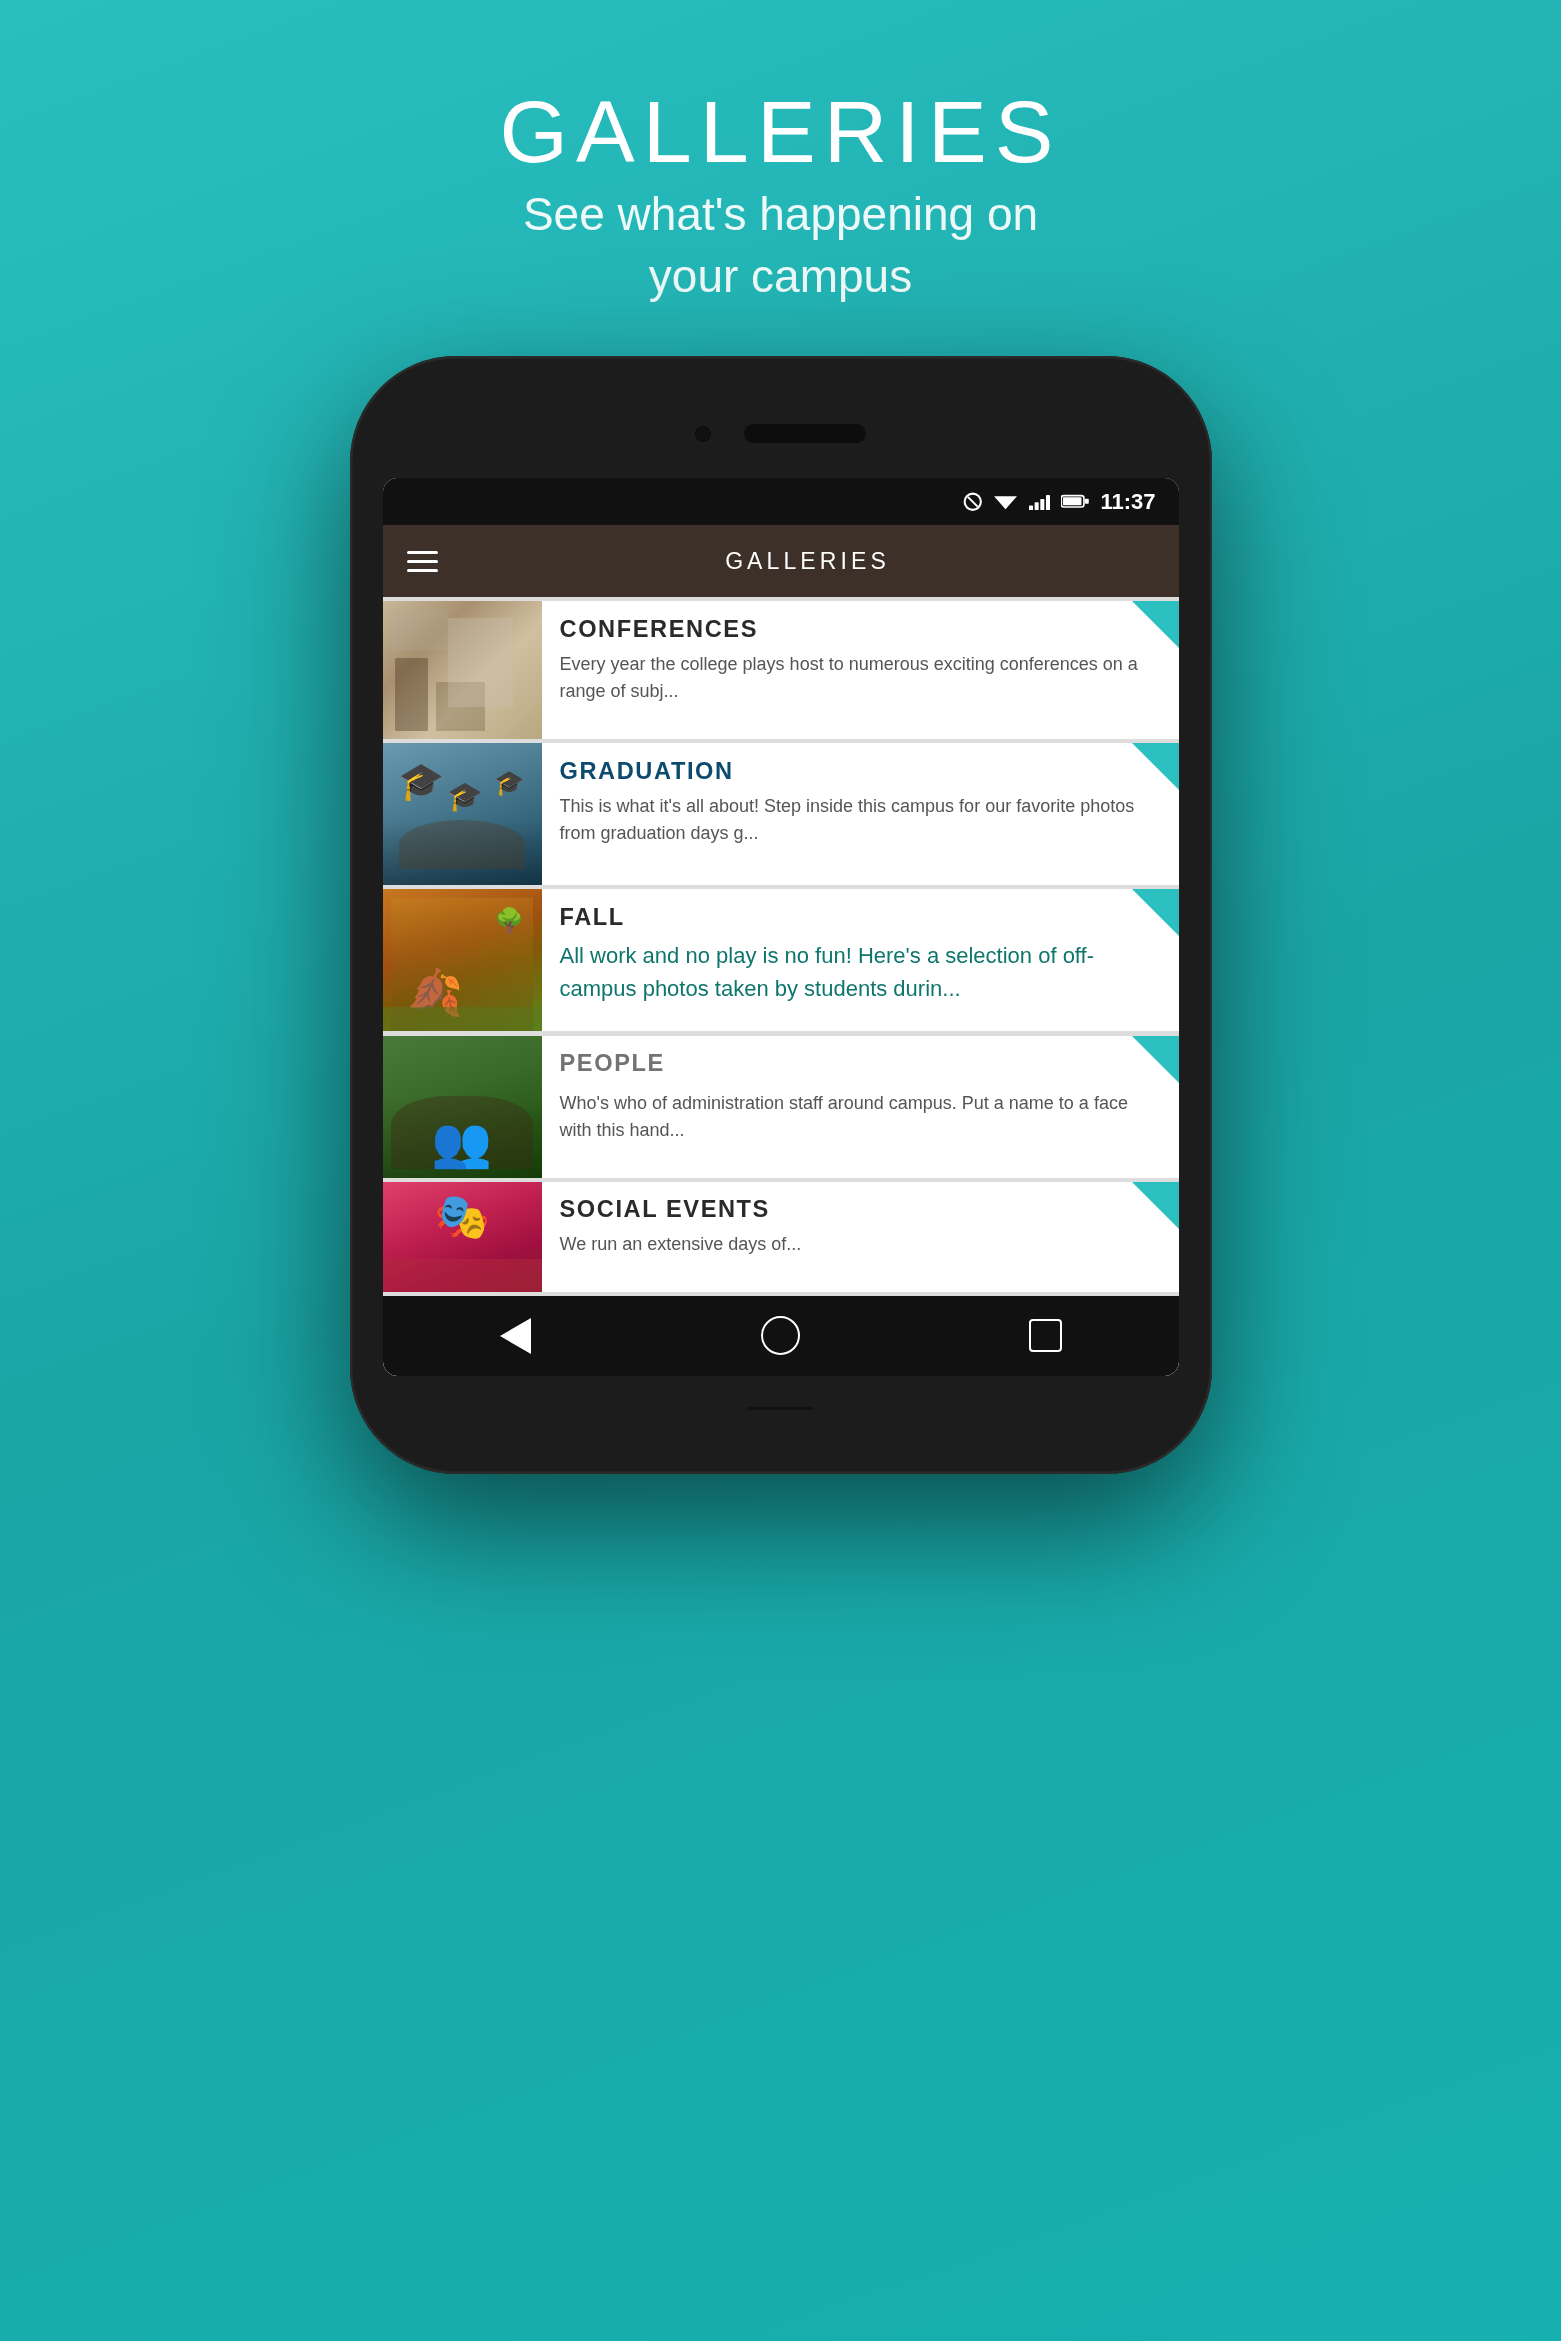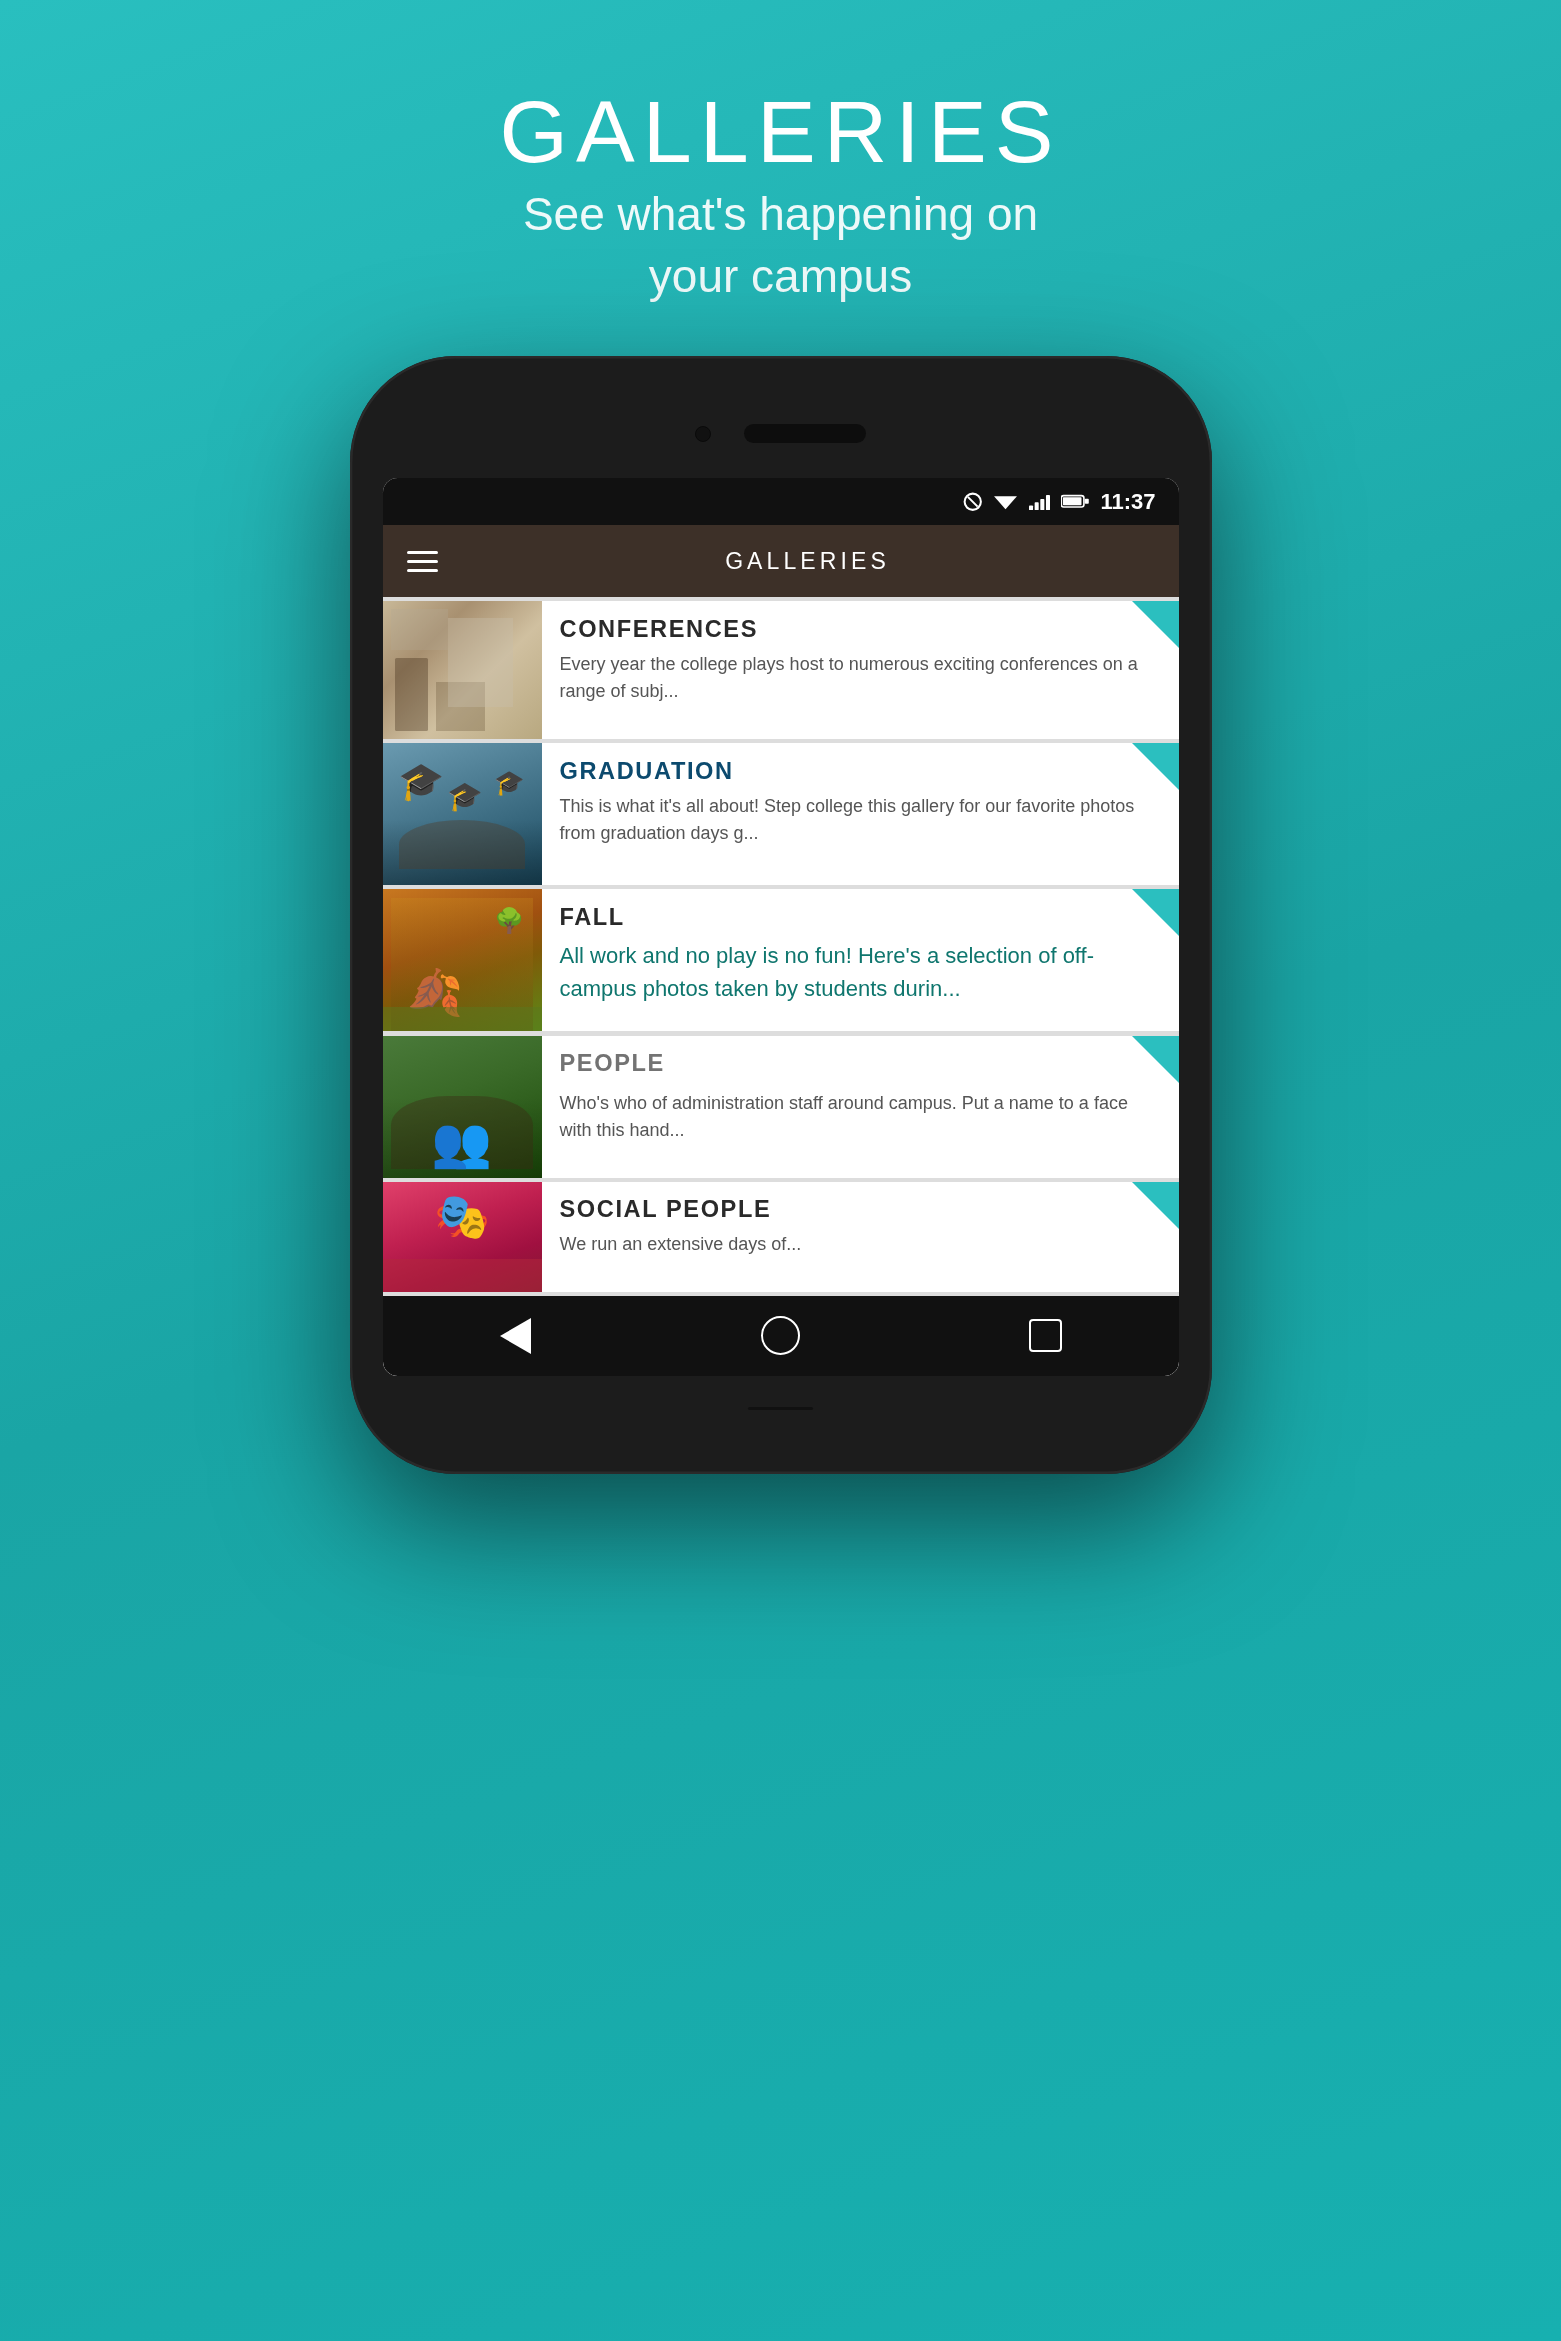--- a/index.html
+++ b/index.html
@@ -94,21 +94,21 @@
         <div style="background:white;display:flex;align-items:stretch;position:relative;cursor:pointer;">
           <div style="width:159px;height:142px;flex-shrink:0;overflow:hidden;background:linear-gradient(160deg,#6a9ab0 0%,#4a7a90 40%,#2a5a70 80%,#1a4a60 100%);position:relative;display:flex;align-items:center;justify-content:center;">
             <div style="position:absolute;bottom:0;left:0;right:0;height:65px;background:linear-gradient(180deg,transparent,rgba(0,0,0,0.3));"></div>
             <div style="font-size:37px;position:absolute;top:16.3px;left:16.3px;">🎓</div>
             <div style="font-size:28.5px;position:absolute;top:37px;left:65px;">🎓</div>
             <div style="font-size:24.4px;position:absolute;top:24.4px;right:16.3px;">🎓</div>
             <div style="position:absolute;bottom:16.3px;left:16.3px;right:16.3px;height:49px;background:rgba(80,60,40,0.4);border-radius:50% 50% 0 0;"></div>
           </div>
           <div style="flex:1;padding:14.6px 14.6px 14.6px 18px;display:flex;flex-direction:column;">
             <span style="font-size:23.6px;font-weight:900;color:#0c4a6e;letter-spacing:1.6px;margin-bottom:8.1px;font-family:'Arial Black',Arial,sans-serif;">GRADUATION</span>
-            <span style="font-size:18px;color:#555;line-height:1.5;font-family:Arial,sans-serif;">This is what it's all about!  Step college this gallery for our favorite photos from graduation days g...</span>
+            <span style="font-size:18px;color:#555;line-height:1.5;font-family:Arial,sans-serif;">This is what it's all about!  Step inside this campus for our favorite photos from graduation days g...</span>
           </div>
           <div style="position:absolute;top:0;right:0;width:47px;height:47px;overflow:hidden;">
             <div style="position:absolute;top:0;right:0;width:0;height:0;border-top:47px solid #2bbfbf;border-left:47px solid transparent;"></div>
           </div>
         </div>
 
         <div style="background:white;display:flex;align-items:stretch;position:relative;cursor:pointer;">
           <div style="width:159px;height:142px;flex-shrink:0;overflow:hidden;background:linear-gradient(160deg,#c87820 0%,#a05010 40%,#805a08 60%,#5a8a18 100%);position:relative;">
             <div style="position:absolute;top:8.1px;left:8.1px;right:8.1px;bottom:0;background:linear-gradient(180deg,rgba(200,140,30,0.3),rgba(100,70,10,0.4));"></div>
             <div style="font-size:45px;position:absolute;bottom:12.2px;left:24.4px;">🍂</div>
@@ -138,21 +138,21 @@
             <div style="position:absolute;top:0;right:0;width:0;height:0;border-top:47px solid #2bbfbf;border-left:47px solid transparent;"></div>
           </div>
         </div>
 
         <div style="background:white;display:flex;align-items:stretch;position:relative;cursor:pointer;height:110px;overflow:hidden;">
           <div style="width:159px;flex-shrink:0;overflow:hidden;background:linear-gradient(160deg,#e0406a 0%,#c02050 40%,#a01040 70%,#801a30 100%);position:relative;display:flex;align-items:center;justify-content:center;">
             <div style="position:absolute;top:8.1px;left:50%;transform:translateX(-50%);font-size:45px;">🎭</div>
             <div style="position:absolute;bottom:0;left:0;right:0;height:33px;background:rgba(180,40,60,0.5);"></div>
           </div>
           <div style="flex:1;padding:14.6px 14.6px 14.6px 18px;display:flex;flex-direction:column;">
-            <span style="font-size:23.6px;font-weight:900;color:#2a2a2a;letter-spacing:1.6px;margin-bottom:8.1px;font-family:'Arial Black',Arial,sans-serif;">SOCIAL PEOPLE</span>
+            <span style="font-size:23.6px;font-weight:900;color:#2a2a2a;letter-spacing:1.6px;margin-bottom:8.1px;font-family:'Arial Black',Arial,sans-serif;">SOCIAL EVENTS</span>
             <span style="font-size:18px;color:#555;line-height:1.5;font-family:Arial,sans-serif;">We run an extensive days of...</span>
           </div>
           <div style="position:absolute;top:0;right:0;width:47px;height:47px;overflow:hidden;">
             <div style="position:absolute;top:0;right:0;width:0;height:0;border-top:47px solid #2bbfbf;border-left:47px solid transparent;"></div>
           </div>
         </div>
 
       </div>
 
       <div style="background:#111;height:80px;display:flex;align-items:center;justify-content:space-around;flex-shrink:0;border-radius:0 0 14.6px 14.6px;">

